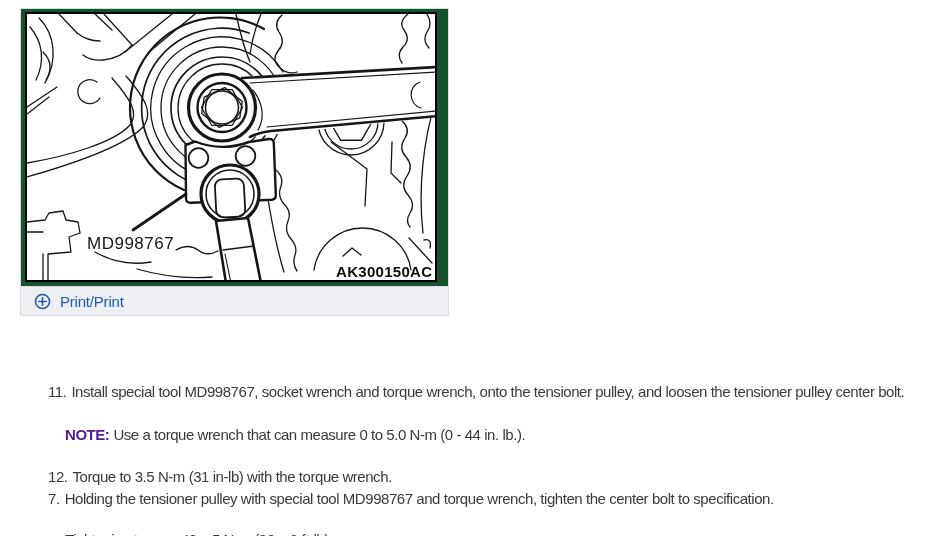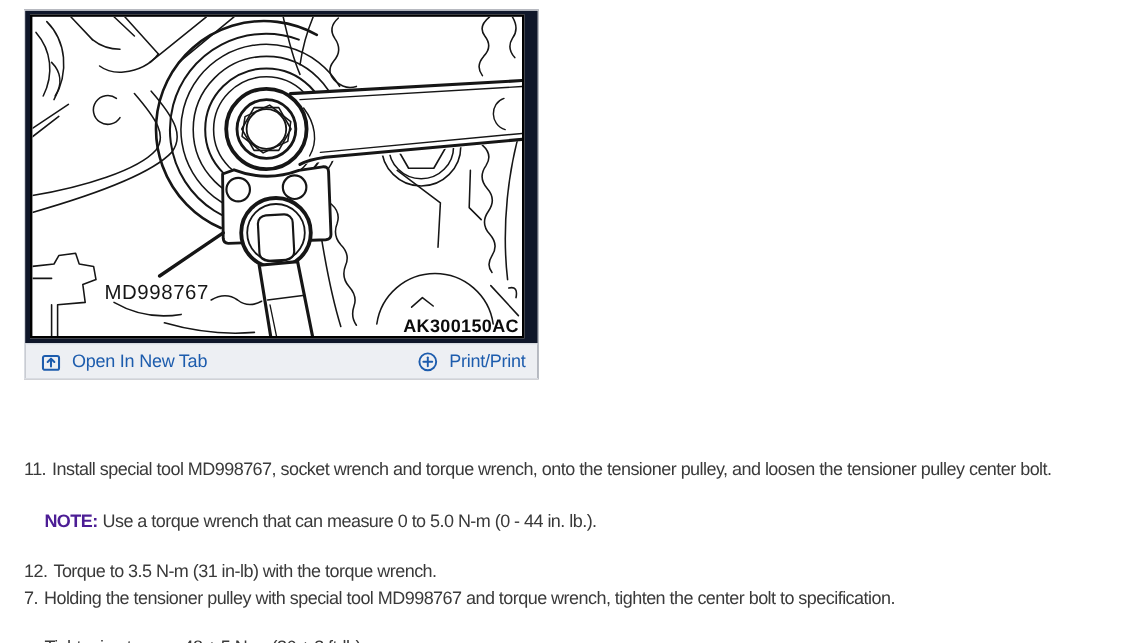--- a/index.html
+++ b/index.html
@@ -3,21 +3,21 @@
 <meta charset="utf-8">
 <style>
   html,body{margin:0;padding:0;}
   body{
     width:938px;height:536px;position:relative;overflow:hidden;
     background:#ffffff;font-family:"Liberation Sans",sans-serif;
   }
   
   .media-card{
     position:absolute;left:20px;top:8px;width:429px;height:308px;
-    background:#0f172a;border:1px solid #d9dce2;box-sizing:border-box;
+    background:#14532d;border:1px solid #d9dce2;box-sizing:border-box;
   }
   .diagram-frame{
     position:absolute;left:4px;top:3px;width:408px;height:266px;
     border:2px solid #000;background:#fff;overflow:hidden;
   }
   .diagram-frame svg{display:block;}
   .media-bar{
     position:absolute;left:0;bottom:0;width:100%;height:29px;
     background:#edeff3;border-top:1px solid #dde0e5;box-sizing:border-box;
     display:flex;align-items:center;justify-content:space-between;
@@ -25,21 +25,21 @@
   }
   .bar-link{
     display:flex;align-items:center;gap:9px;
     color:#1d5cad;font-size:15px;letter-spacing:-0.2px;
     text-decoration:none;cursor:pointer;white-space:nowrap;
   }
   .bar-link svg{flex:0 0 auto;}
   
   .t-line{
     position:absolute;white-space:nowrap;
-    font-size:15px;line-height:17px;letter-spacing:-0.45px;color:#3a3a3a;
+    font-size:15px;line-height:17px;letter-spacing:-0.45px;color:#3a3a3a;margin-left:28px;
   }
   .t-line .num{margin-right:5px;}
   .t-line .note-label{font-weight:bold;color:#4c1d95;margin-right:4px;}
   #line-11{left:20px;top:368px;}
   #line-note{left:37px;top:411px;}
   #line-12{left:20px;top:453px;}
   #line-13{left:20px;top:475px;}
   #line-torque{left:37px;top:516px;}
 </style>
 </head>
@@ -151,28 +151,20 @@
       </g>
 
       <path d="M187,194 L134,230" stroke-width="2.8"></path>
       <text x="88" y="249" font-size="17" letter-spacing="0.5" fill="#161616" stroke="none" font-family="Liberation Sans, sans-serif">MD998767</text>
       <text x="337" y="277" font-size="15" font-weight="bold" letter-spacing="0.3" fill="#0c0c0c" stroke="none" font-family="Liberation Sans, sans-serif">AK300150AC</text>
     </svg>
   </div>
 
   <div class="media-bar">
     <a class="bar-link">
-      <svg width="17" height="17" viewBox="0 0 17 17" fill="none" stroke="#1d5cad" stroke-width="1.7" stroke-linecap="round" stroke-linejoin="round">
-        <rect x="1.8" y="3.6" width="13.4" height="11.6" rx="1.6"></rect>
-        <path d="M8.5,12.4 L8.5,6.2"></path>
-        <path d="M5.7,8.7 L8.5,5.9 L11.3,8.7"></path>
-      </svg>
-      <span>Open In New Tab</span>
-    </a>
-    <a class="bar-link">
       <svg width="17" height="17" viewBox="0 0 17 17" fill="none" stroke="#1d5cad" stroke-width="1.6" stroke-linecap="round">
         <circle cx="8.5" cy="8.5" r="7"></circle>
         <path d="M8.5,4.8 L8.5,12.2"></path>
         <path d="M4.8,8.5 L12.2,8.5"></path>
       </svg>
       <span>Print/Print</span>
     </a>
   </div>
 </div>
 

